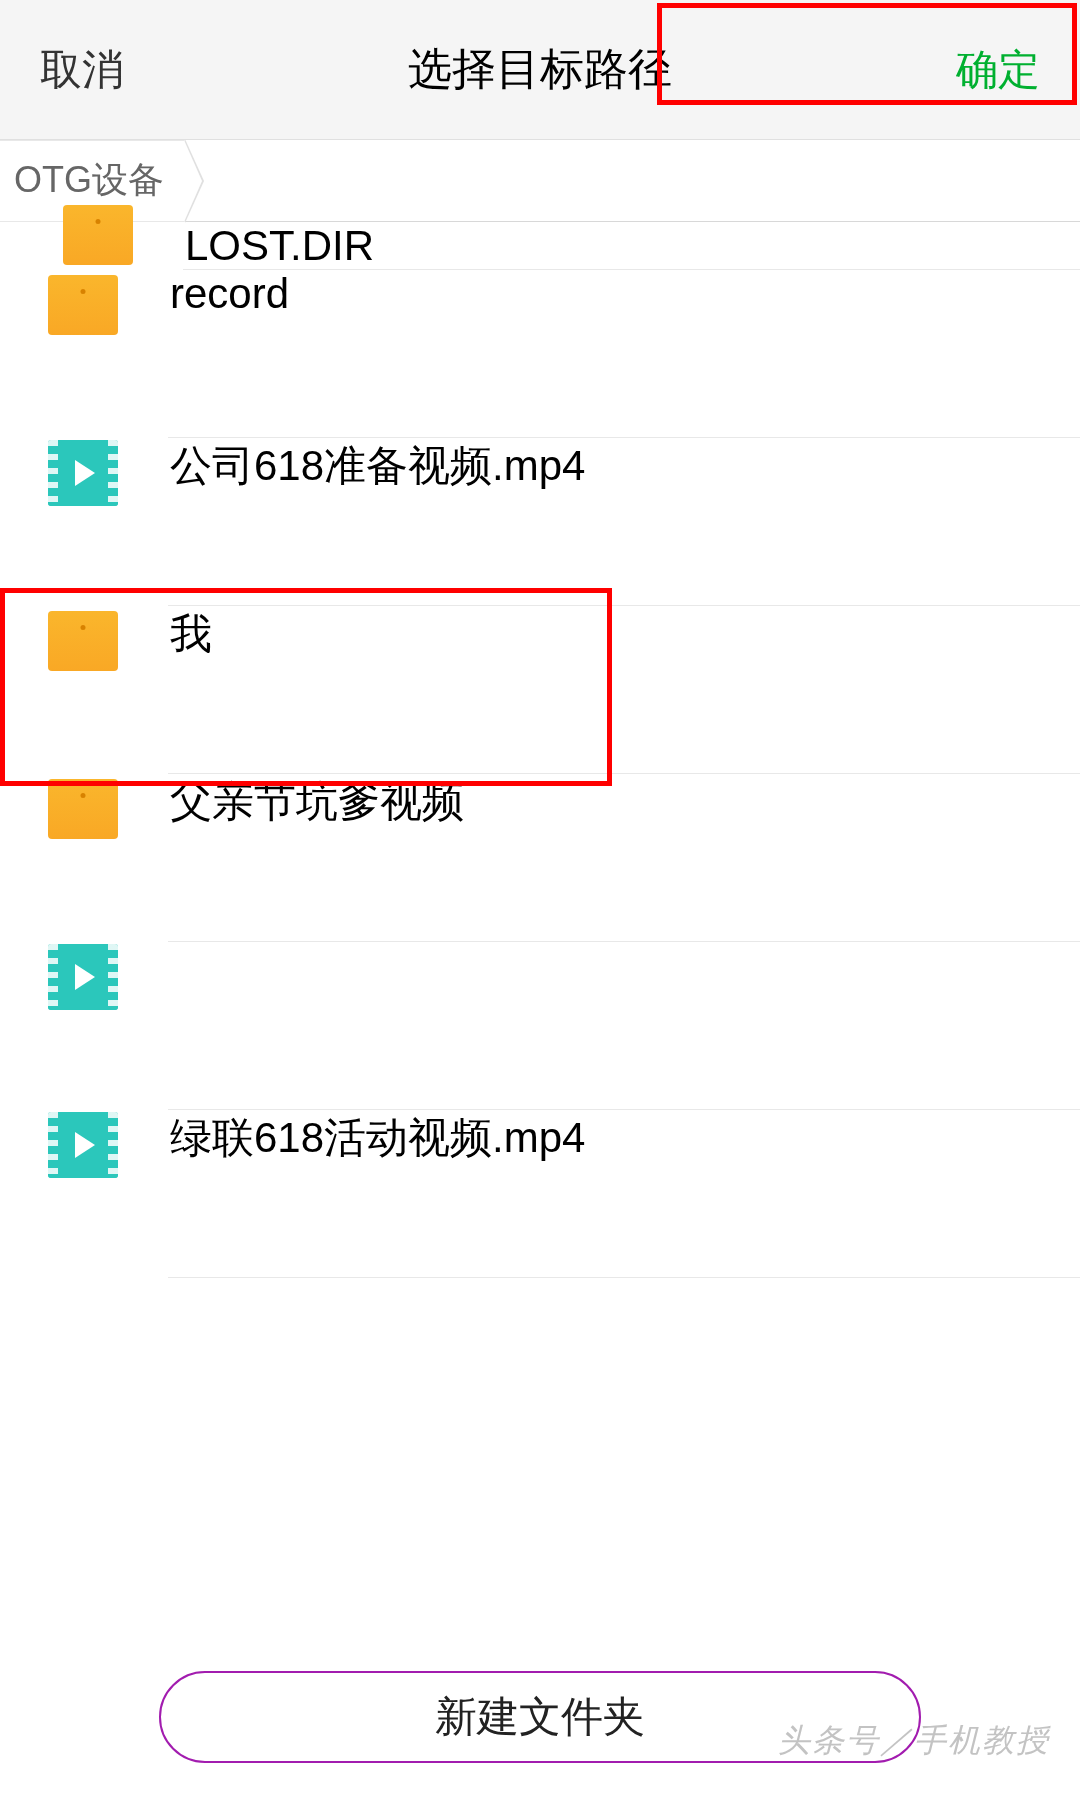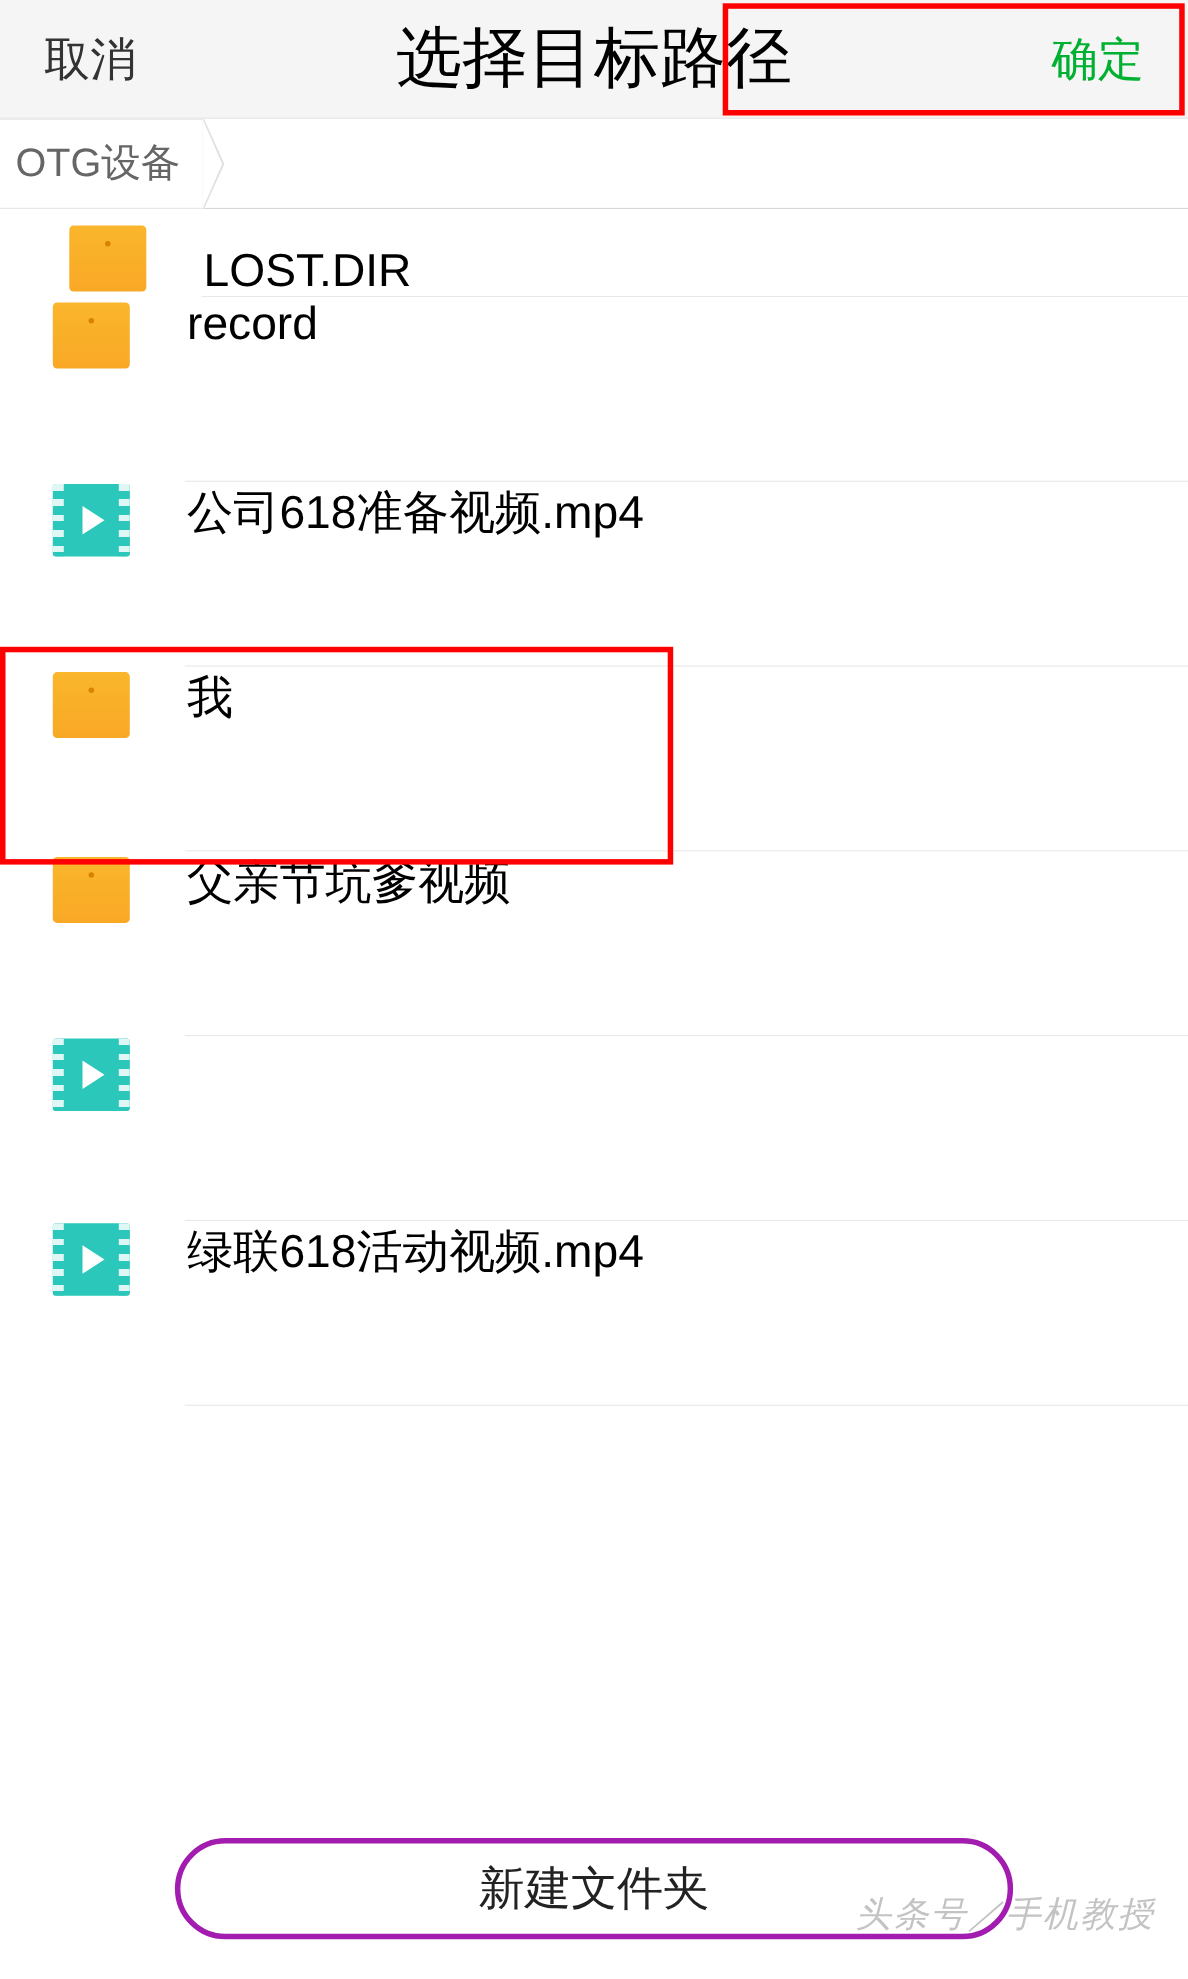--- a/index.html
+++ b/index.html
@@ -9,35 +9,35 @@
     }
     body {
       width: 1080px;
       height: 1799px;
       font-family: -apple-system, "PingFang SC", "Microsoft YaHei", sans-serif;
       background: #ffffff;
       position: relative;
       overflow: hidden;
     }
     .header {
-      height: 108px;
+      height: 140px;
       background: #f5f5f5;
       display: flex;
       align-items: center;
       justify-content: space-between;
       padding: 0 40px;
       border-bottom: 1px solid #e0e0e0;
     }
     .cancel-btn {
       font-size: 42px;
       color: #333;
       cursor: pointer;
     }
     .header-title {
-      font-size: 60px;
+      font-size: 44px;
       color: #000;
     }
     .confirm-btn {
       font-size: 42px;
       color: #00b030;
       font-weight: 500;
       cursor: pointer;
       position: relative;
     }
     .confirm-highlight {
@@ -207,21 +207,21 @@
       pointer-events: none;
       z-index: 5;
     }
     .new-folder-btn {
       position: absolute;
       bottom: 36px;
       left: 50%;
       transform: translateX(-50%);
       width: 762px;
       height: 92px;
-      border: 5px solid #a21caf;
+      border: 2px solid #a21caf;
       border-radius: 46px;
       display: flex;
       align-items: center;
       justify-content: center;
       font-size: 42px;
       color: #222;
       cursor: pointer;
       background: #fff;
     }
     .watermark {

